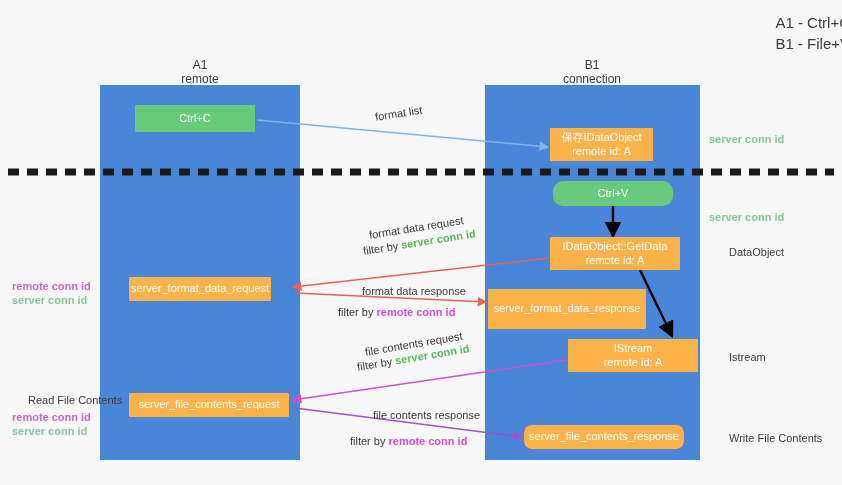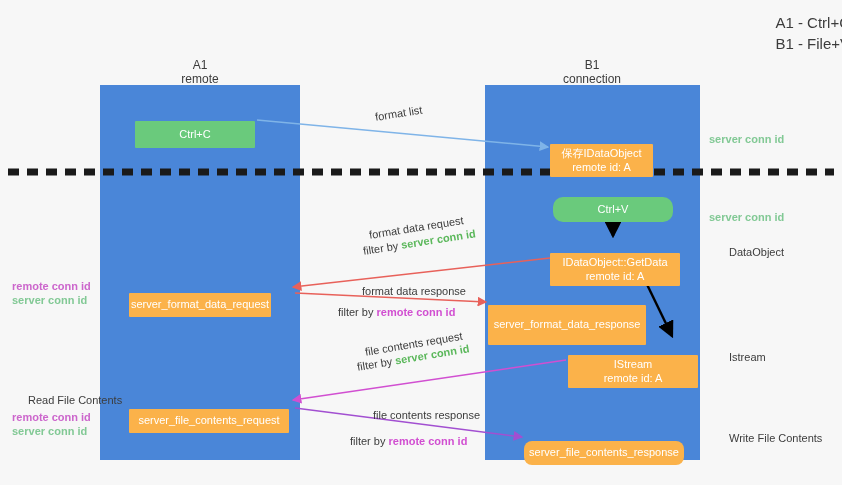--- a/index.html
+++ b/index.html
@@ -58,21 +58,20 @@
     box-sizing: border-box;
     display: flex;
     flex-direction: column;
     align-items: center;
     justify-content: center;
     color: #ffffff;
     font-size: 11px;
     line-height: 13.5px;
     border-radius: 1px;
     text-align: center;
-    margin-top: 16px;
   }
   .node-green { background: #6aca7c; }
   .node-orange { background: #fbb24a; }
   .node .sub { display: block; }
 
   .edge-label {
     position: absolute;
     font-size: 11px;
     color: #3c3c3c;
     white-space: nowrap;

